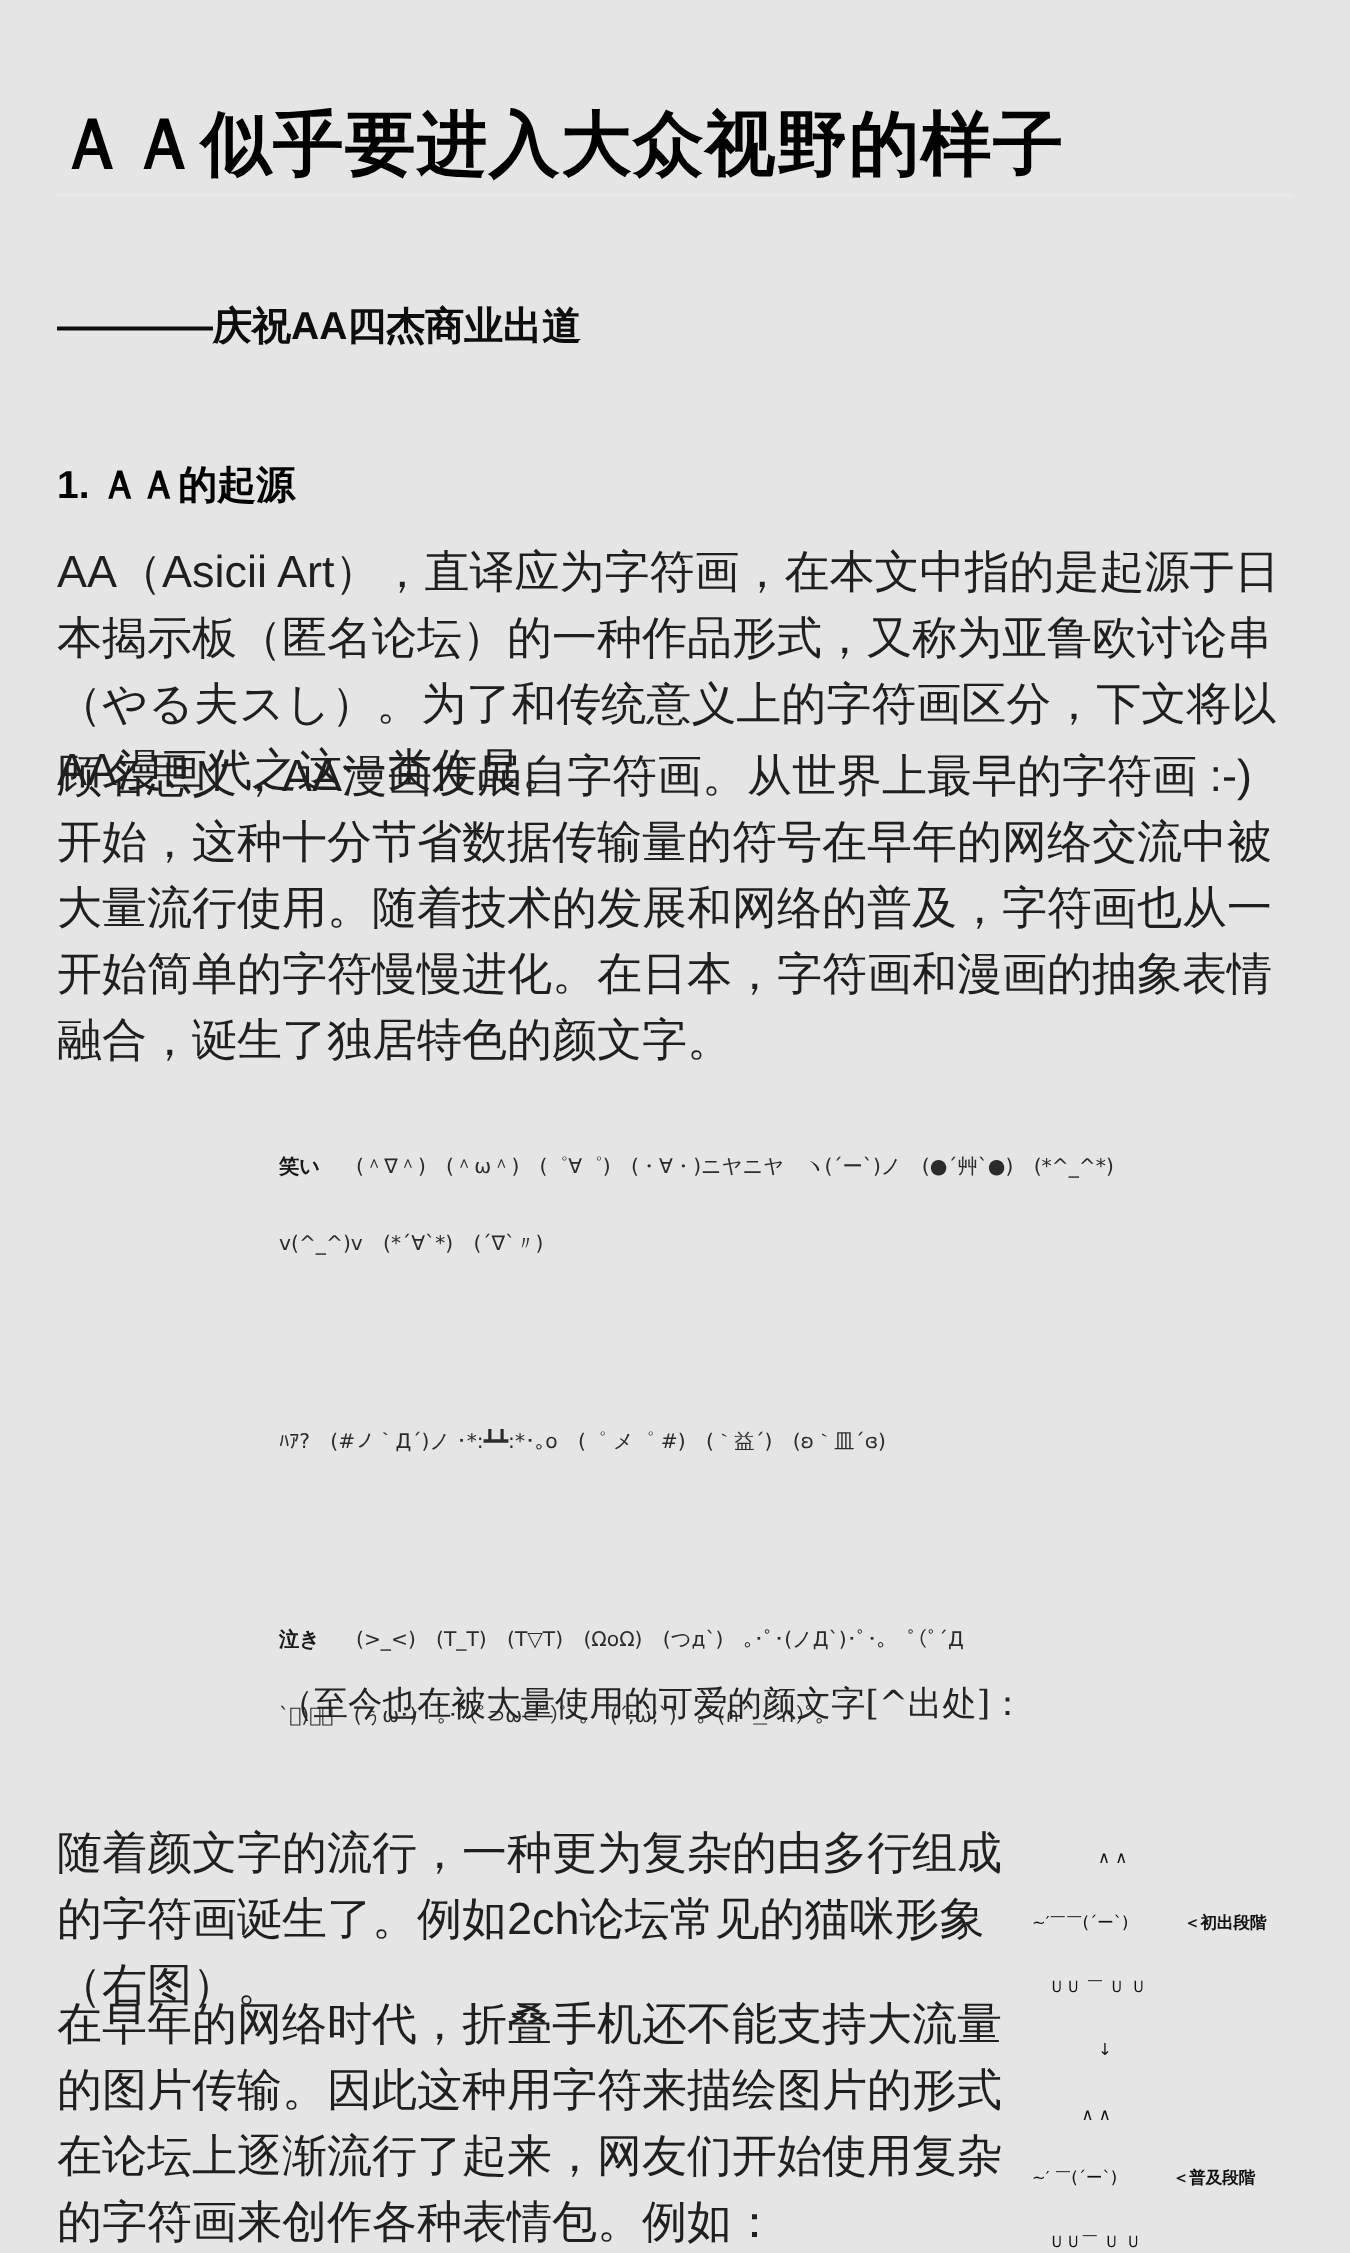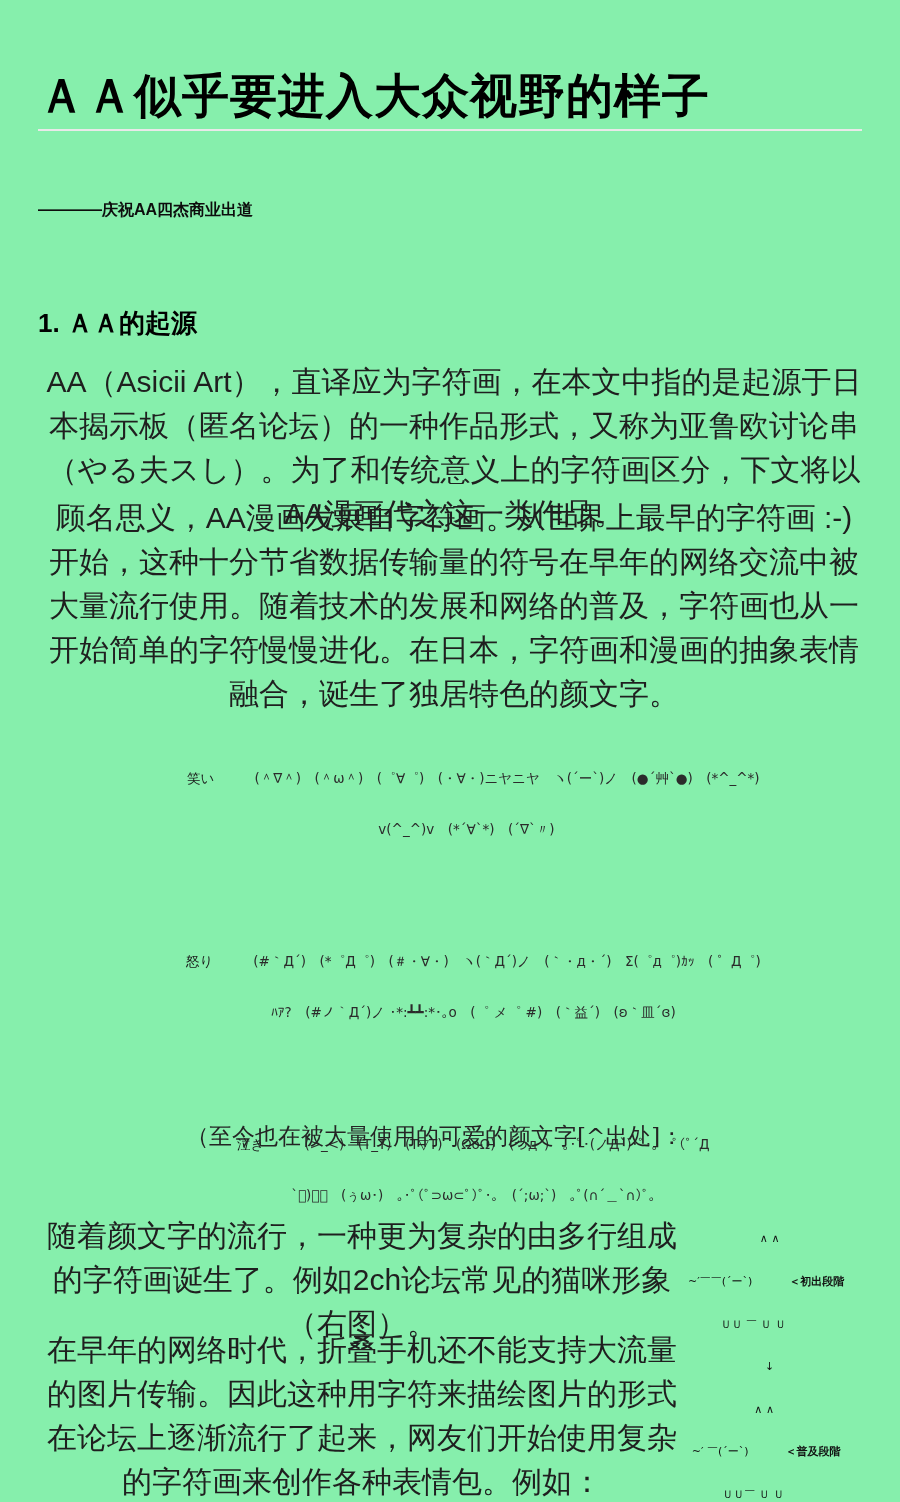--- a/index.html
+++ b/index.html
@@ -1,46 +1,46 @@
 <!DOCTYPE html>
 <html><head>
 <meta charset="utf-8">
 <style>
   html,body{margin:0;padding:0;background:#ffffff;}
   .page{
-    position:relative;width:900px;height:1502px;background:#86efac;
-    font-family:"Liberation Sans",sans-serif;color:#1f1f1f;overflow:hidden;text-align:center;
+    position:relative;width:900px;height:1502px;background:#e5e5e5;
+    font-family:"Liberation Sans",sans-serif;color:#1f1f1f;overflow:hidden;
   }
   .title{
     position:absolute;left:38px;top:36px;font-size:47px;line-height:58px;
     font-weight:800;color:#000;letter-spacing:1px;white-space:nowrap;
   }
   .divider{position:absolute;left:38px;top:129px;width:824px;height:2px;background:#e9e9e9;}
   .subtitle{
-    position:absolute;left:38px;top:200px;font-size:16px;font-weight:700;color:#0d0d0d;
+    position:absolute;left:38px;top:200px;font-size:26px;font-weight:700;color:#0d0d0d;
     white-space:nowrap;
   }
   .section-heading{
     position:absolute;left:38px;top:284px;font-size:26px;font-weight:700;color:#000;
     white-space:nowrap;
   }
   .bp{
     position:absolute;left:38px;width:832px;font-size:30px;line-height:44px;
     color:#1f1f1f;margin:0;
   }
   #p1{top:360px;}
   #p2{top:496px;}
   #p3{top:1214px;width:648px;}
   #p4{top:1328px;width:648px;}
   .kao{
     position:absolute;left:186px;top:702px;font-size:13.5px;line-height:17px;
     color:#2b2b2b;white-space:pre;font-family:"DejaVu Sans",sans-serif;
   }
   .kao-cat{margin-bottom:13px;}
-  .kao-label{font-weight:400;margin-right:40px;color:#191919;}
+  .kao-label{font-weight:700;margin-right:24px;color:#191919;}
   .caption{
     position:absolute;left:186px;top:1116px;font-size:23px;line-height:40px;
     color:#242424;font-family:"DejaVu Serif",serif;white-space:nowrap;
   }
   .cat-art{
     position:absolute;left:688px;top:1204px;font-size:11px;line-height:14.2px;
     color:#111;white-space:pre;font-family:"DejaVu Sans",sans-serif;
   }
   .cat-label{font-weight:700;padding-left:37px;}
 </style>
@@ -60,21 +60,20 @@
   <p class="bp" id="p1">AA（Asicii Art），直译应为字符画，在本文中指的是起源于日本揭示板（匿名论坛）的一种作品形式，又称为亚鲁欧讨论串（やる夫スし）。为了和传统意义上的字符画区分，下文将以AA漫画代之这一类作品。</p>
 
   <p class="bp" id="p2">顾名思义，AA漫画发展自字符画。从世界上最早的字符画 :-) 开始，这种十分节省数据传输量的符号在早年的网络交流中被大量流行使用。随着技术的发展和网络的普及，字符画也从一开始简单的字符慢慢进化。在日本，字符画和漫画的抽象表情融合，诞生了独居特色的颜文字。</p>
 
   <div class="kao">
     <div class="kao-cat">
       <div><span class="kao-label">笑い</span><span>(＾∇＾)　(＾ω＾)　(゜∀゜)　(・∀・)ニヤニヤ　ヽ(´ー`)ノ　(●´艸`●)　(*^_^*)</span></div>
       <div>v(^_^)v　(*´∀`*)　(´∇`〃)ゝ</div>
     </div>
     <div class="kao-cat">
-      <div><span class="kao-label">怒り</span><span>(#｀Д´)　(*゜Д゜)　(＃・∀・)　ヽ(｀Д´)ノ　(｀・д・´)　Σ(゜д゜)ｶｯ　( ゜Д゜)</span></div>
       <div>ﾊｱ?　(#ノ｀Д´)ノ ･*:┻┻:*･｡o　(゜ メ゜ #)　(｀益´)　(ʚ｀皿´ɞ)</div>
     </div>
     <div class="kao-cat">
       <div><span class="kao-label">泣き</span><span>(&gt;_&lt;)　(T_T)　(T▽T)　(ΩoΩ)　(つд`)　｡･ﾟ･(ノД`)･ﾟ･｡　ﾟ(ﾟ´Д</span></div>
       <div>`ﾟ)ﾟ｡　(ぅω･)　｡･ﾟ(ﾟ⊃ω⊂ﾟ)ﾟ･｡　(´;ω;`)　｡ﾟ(∩´＿`∩)ﾟ｡</div>
     </div>
     
     
     
     

